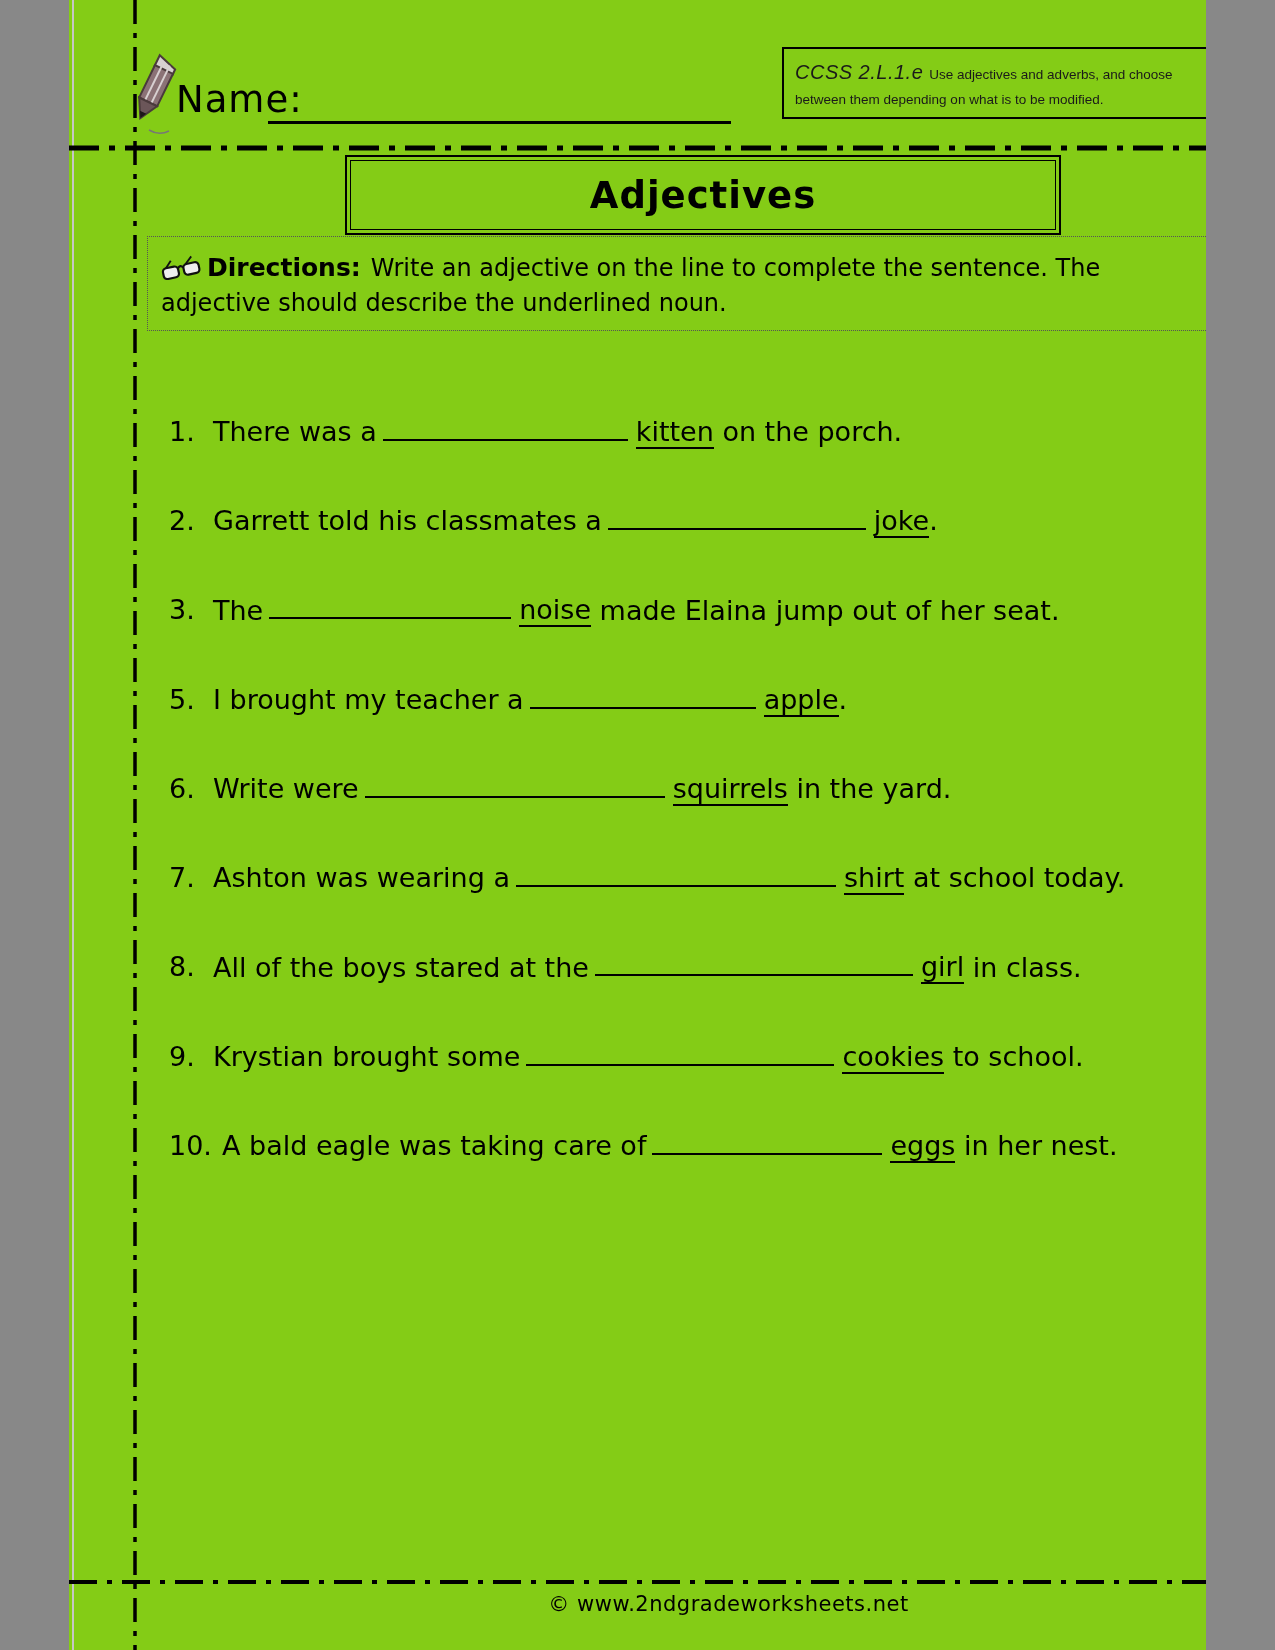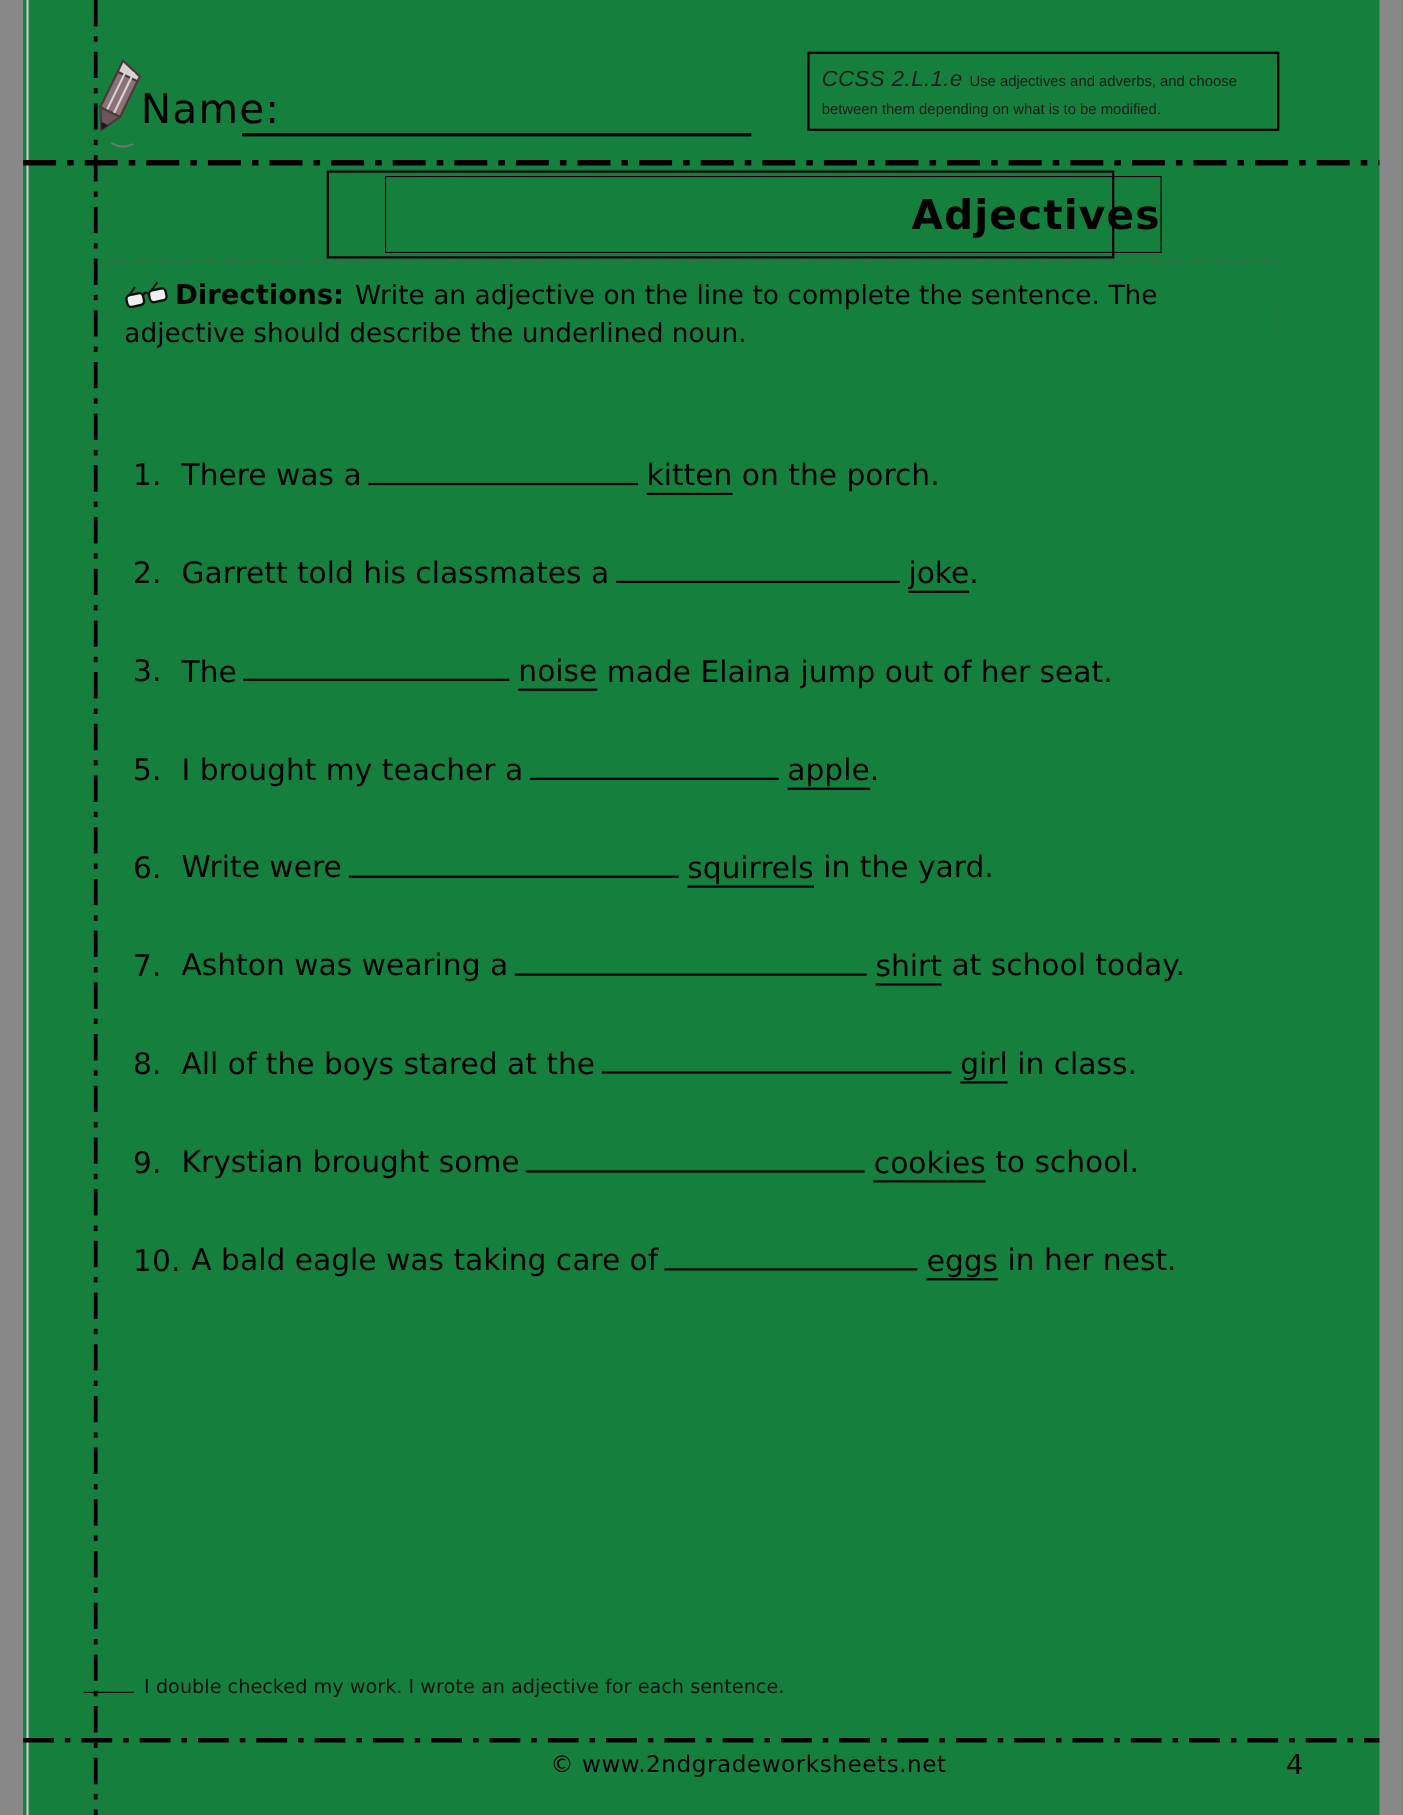--- a/index.html
+++ b/index.html
@@ -1,19 +1,19 @@
 <!DOCTYPE html>
 <html><head>
 <meta charset="utf-8">
 <style>
   html,body{margin:0;padding:0;background:#888;}
   .page{
     position:relative;
-    width:1233px;height:1650px;
-    background:#15803d;
+    width:1137px;height:1650px;
+    background:#84cc16;
     font-family:"DejaVu Sans", sans-serif;
     color:#000;
     overflow:hidden;
     margin:0 auto;
   }
   .guides{position:absolute;left:0;top:0;pointer-events:none;}
   .page-edge{position:absolute;left:3px;top:0;bottom:0;width:2px;background:#c6c6c6;}
 
   
   .name-label{position:absolute;left:107px;top:78px;font-size:37px;letter-spacing:1px;}
@@ -32,21 +32,21 @@
     font-style:italic;font-size:20px;margin-right:6px;letter-spacing:0.5px;
   }
 
   
   .title-box{
     position:absolute;left:276px;top:155px;width:706px;height:70px;
     border:2.5px solid #000;padding:3px;
   }
   .title-box-inner{
     width:100%;height:100%;border:1.5px solid #000;
-    display:flex;align-items:center;justify-content:flex-end;box-sizing:border-box;margin-left:48px;
+    display:flex;align-items:center;justify-content:center;box-sizing:border-box;
   }
   .title-text{font-size:37px;font-weight:600;letter-spacing:1px;}
 
   
   .directions-box{
     position:absolute;left:78px;top:236px;width:1035px;height:80px;
     border:1.5px dotted #555;padding:13px 13px 0 13px;
     font-size:24px;line-height:1.42;
   }
   .glasses{display:inline-block;vertical-align:-4px;margin-right:6px;}
@@ -157,20 +157,17 @@
 
     <div class="sentence-row">
       <span class="sentence-number">9.</span><span class="sentence-pre">Krystian brought some</span><span class="blank" style="width: 308px;"></span><span class="noun">cookies</span><span class="sentence-post"> to school.</span>
     </div>
 
     <div class="sentence-row">
       <span class="sentence-number">10.</span><span class="sentence-pre">A bald eagle was taking care of</span><span class="blank" style="width: 230px;"></span><span class="noun">eggs</span><span class="sentence-post"> in her nest.</span>
     </div>
   </div>
 
-  <div class="self-check">
-    <span class="check-blank"></span><span>I double checked my work.  I wrote an adjective for each sentence.</span>
-  </div>
 
   <div class="footer-copyright">© www.2ndgradeworksheets.net</div>
   <div class="page-number">4</div>
 
 </div>
 
 </body></html>

